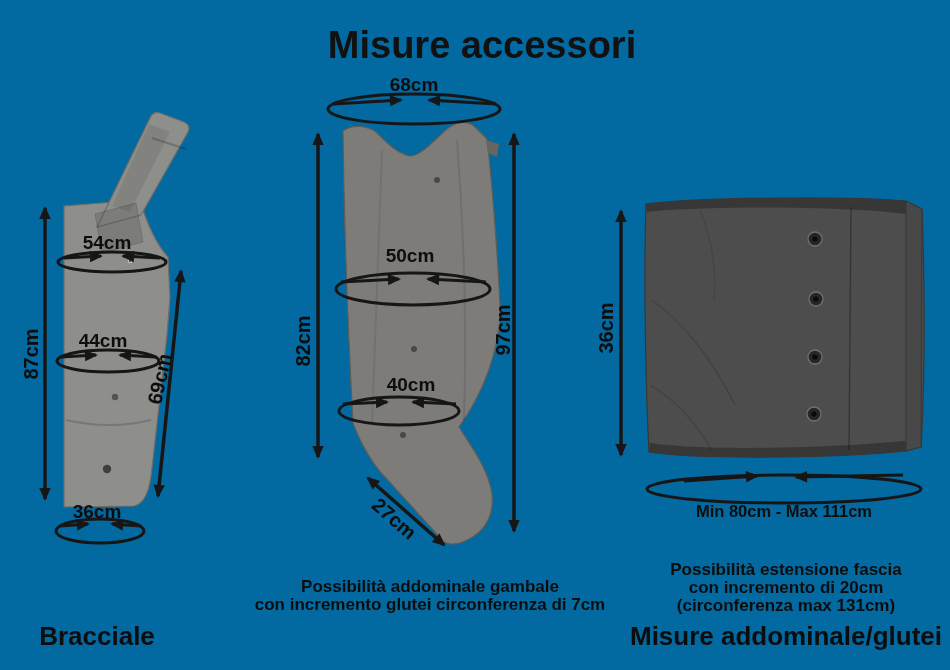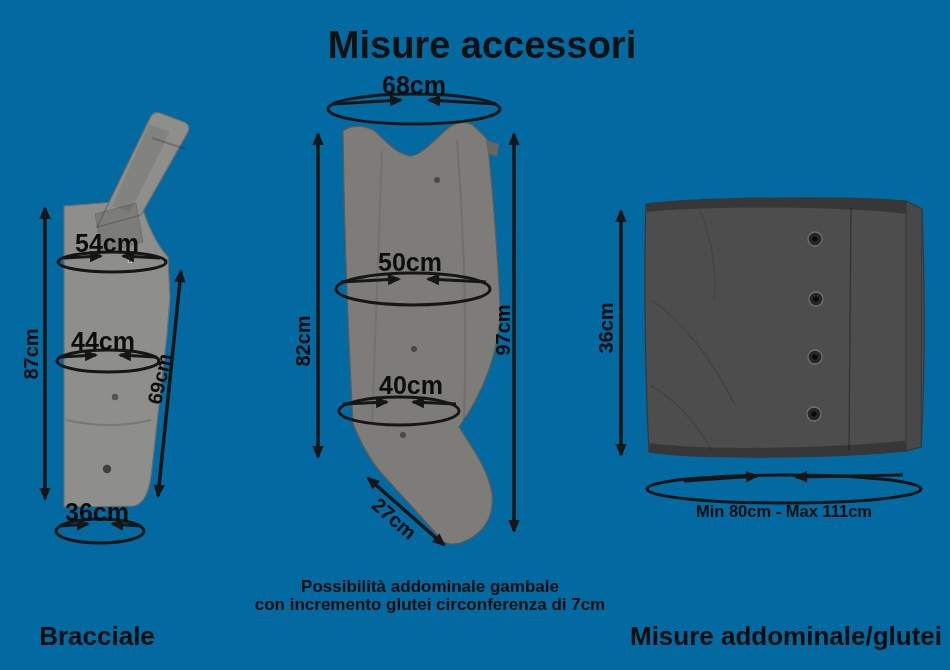--- a/index.html
+++ b/index.html
@@ -1,21 +1,21 @@
 <!DOCTYPE html>
 <html><head>
 <meta charset="utf-8">
 <style>
   html,body{margin:0;padding:0;background:#ffffff;}
   .canvas{position:relative;width:950px;height:670px;background:#0369a1;overflow:hidden;
           font-family:"Liberation Sans",sans-serif;color:#111;}
   .canvas svg{position:absolute;left:0;top:0;}
   .title{position:absolute;left:482px;top:45px;transform:translate(-50%,-50%);
          font-size:38px;font-weight:bold;white-space:nowrap;margin:0;}
-  .m-label{position:absolute;transform:translate(-50%,-50%);font-size:25px;font-weight:bold;
+  .m-label{position:absolute;transform:translate(-50%,-50%);font-size:19px;font-weight:bold;
            white-space:nowrap;color:#0d0d0d;}
   .m-rot{font-size:20px;}
   .caption{position:absolute;transform:translate(-50%,-50%);font-size:26px;font-weight:bold;
            white-space:nowrap;color:#0d0d0d;}
   .note{position:absolute;transform:translate(-50%,-50%);font-size:17px;font-weight:bold;
         line-height:18px;text-align:center;white-space:nowrap;color:#0d0d0d;}
 </style>
 </head>
 <body>
 
@@ -122,27 +122,32 @@
   <h1 class="title">Misure accessori</h1>
 
   <div class="m-label" style="left:107px;top:243px">54cm</div>
   <div class="m-label" style="left:103px;top:341px">44cm</div>
   <div class="m-label" style="left:97px;top:512px">36cm</div>
   <div class="m-label m-rot" style="left:31px;top:354px;transform:translate(-50%,-50%) rotate(-90deg)">87cm</div>
   <div class="m-label m-rot" style="left:160px;top:379px;transform:translate(-50%,-50%) rotate(-78deg)">69cm</div>
   <div class="caption" style="left:97px;top:636px">Bracciale</div>
 
   <div class="m-label" style="left:414px;top:85px">68cm</div>
-  <div class="m-label" style="left:410px;top:262px">50cm</div>
+  <div class="m-label" style="left:410px;top:256px">50cm</div>
   <div class="m-label" style="left:411px;top:385px">40cm</div>
   <div class="m-label m-rot" style="left:303px;top:341px;transform:translate(-50%,-50%) rotate(-90deg)">82cm</div>
   <div class="m-label m-rot" style="left:503px;top:330px;transform:translate(-50%,-50%) rotate(-90deg)">97cm</div>
   <div class="m-label m-rot" style="left:394px;top:519px;transform:translate(-50%,-50%) rotate(41deg)">27cm</div>
   <div class="note" style="left:430px;top:596px">
     <div>Possibilità addominale gambale</div>
     <div>con incremento glutei circonferenza di 7cm</div>
   </div>
 
   <div class="m-label m-rot" style="left:606px;top:328px;transform:translate(-50%,-50%) rotate(-90deg)">36cm</div>
   <div class="m-label" style="left:784px;top:511px;font-size:16.5px">Min 80cm - Max 111cm</div>
+  <div class="note" style="left:786px;top:588px">
+    <div>Possibilità estensione fascia</div>
+    <div>con incremento di 20cm</div>
+    <div>(circonferenza max 131cm)</div>
+  </div>
   <div class="caption" style="left:786px;top:636px">Misure addominale/glutei</div>
 
 </div>
 
 </body></html>

